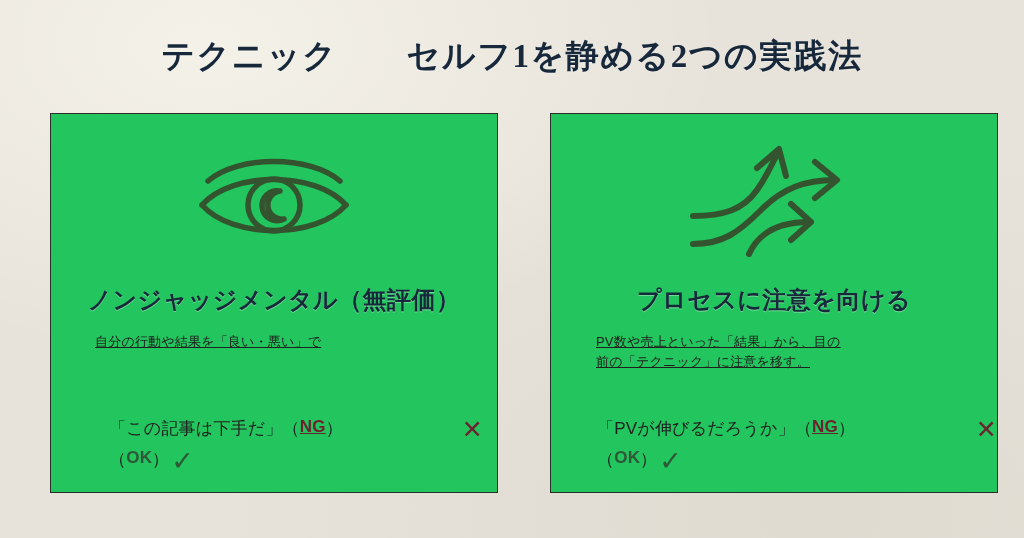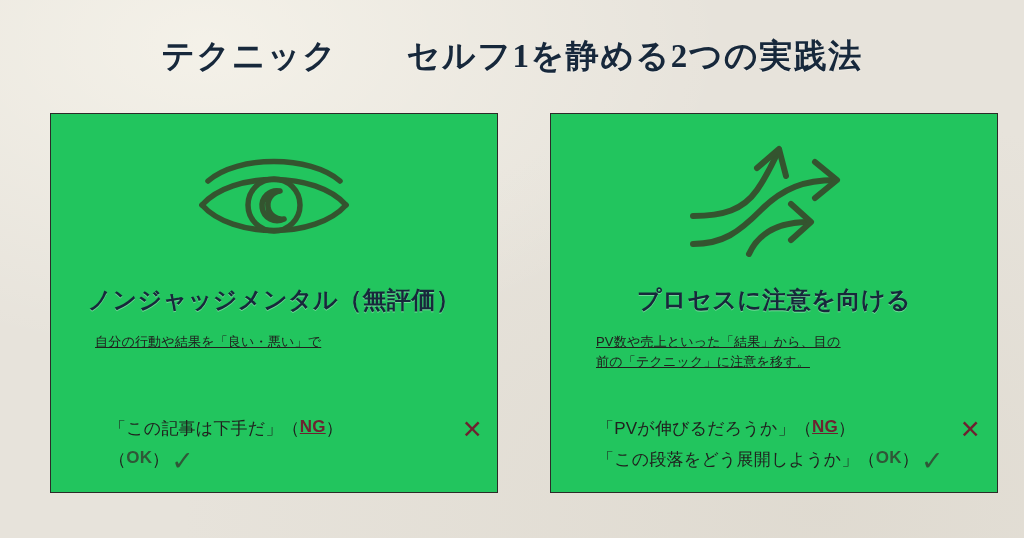--- a/index.html
+++ b/index.html
@@ -100,21 +100,21 @@
     position: absolute;
     top: 303px;
     left: 0;
     width: 100%;
     padding: 0 14px 0 58px;
     box-sizing: border-box;
     font-size: 17px;
     color: #20201e;
     letter-spacing: 0.2px;
   }
-  .card.right .examples { padding-left: 46px; padding-right: 16px; }
+  .card.right .examples { padding-left: 46px; padding-right: 0; }
 
   .example-row {
     display: flex;
     white-space: nowrap;
     height: 31px;
   }
   .example-text { display: inline-block; }
   .tag { font-weight: bold; }
   .tag-ng { color: #6d2230; text-decoration: underline; }
   .tag-ok { color: #2f5737; }
@@ -204,21 +204,20 @@
 
     <div class="examples">
       <div class="example-row">
         <span class="example-text">「PVが伸びるだろうか」</span>
         <span class="paren">（</span>
         <span class="tag tag-ng">NG</span>
         <span class="paren">）</span>
         <span class="mark mark-x">✕</span>
       </div>
       <div class="example-row">
-        <span class="example-text">「この段落をどう展開しようか」</span>
         <span class="paren">（</span>
         <span class="tag tag-ok">OK</span>
         <span class="paren">）</span>
         <span class="mark mark-v">✓</span>
       </div>
     </div>
   </div>
 
 </div>
 

